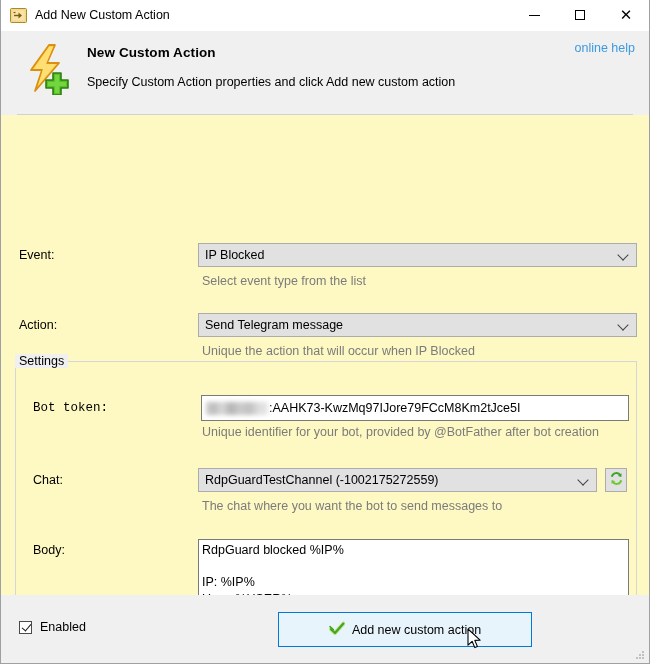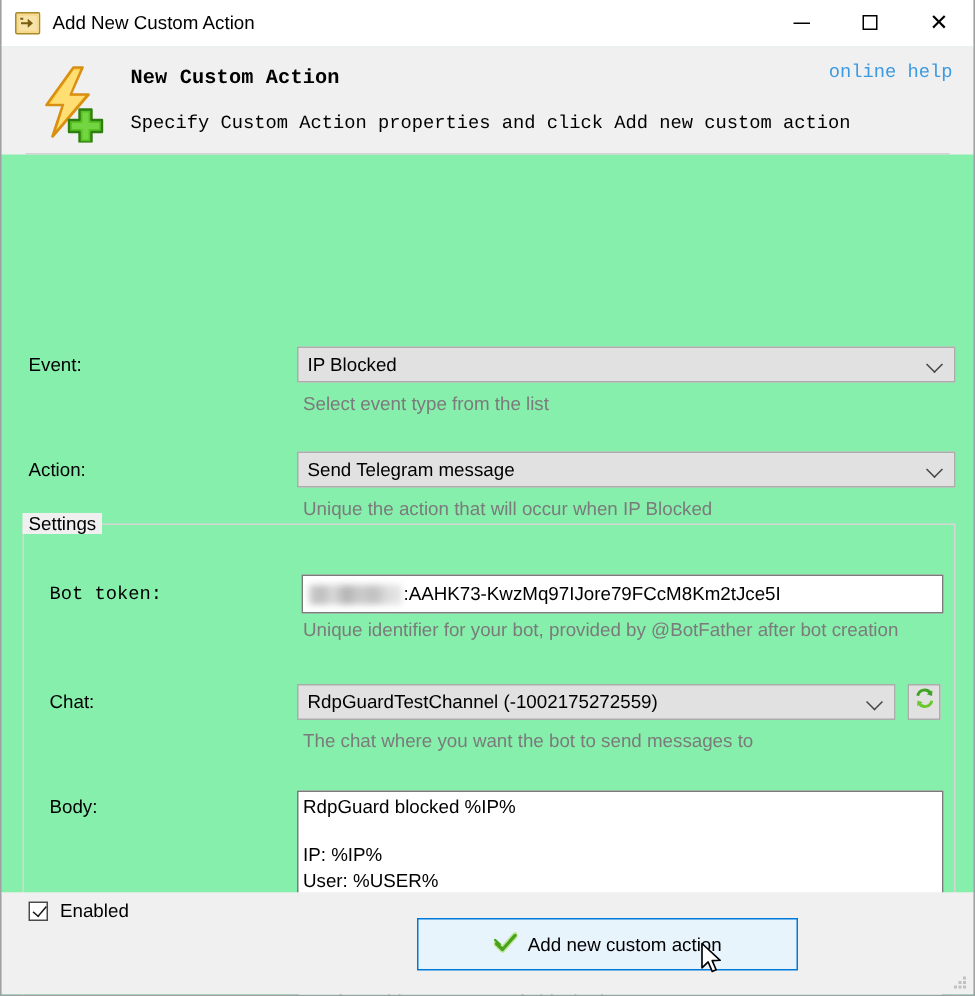--- a/index.html
+++ b/index.html
@@ -8,21 +8,21 @@
     width: 650px; height: 664px;
     overflow: hidden;
     font-family: "Liberation Sans", sans-serif;
     background: #ffffff;
   }
 
   #window {
     position: relative;
     width: 650px;
     height: 664px;
-    background: #86efac;
+    background: #fef9c3;
     border: 1px solid #9fa0a3;
     border-top: none;
     overflow: hidden;
   }
 
   
   #titlebar {
     height: 31px;
     background: #ffffff;
     display: flex;
@@ -55,24 +55,23 @@
     font-size: 11px;
     color: #000;
   }
   .glyph-min { width: 11px; height: 1px; background: #000; display: block; }
   .glyph-max { width: 10px; height: 10px; border: 1px solid #000; display: block; }
   .glyph-close { font-size: 15px; line-height: 1; font-family: "DejaVu Sans", sans-serif; }
 
   
   #header {
     position: relative;
-    height: 72px;
+    height: 84px;
     background: #f0f0f0;
     padding: 8px 14px 0 14px;
-    font-family: Liberation Mono, monospace;
   }
   #header-inner { display: flex; align-items: flex-start; }
   #bolt-icon { width: 52px; height: 52px; margin-left: 6px; margin-top: 4px; flex: none; }
   #header-text { margin-left: 14px; margin-top: 6px; }
   #header-title {
     font-size: 13.5px; font-weight: bold; color: #000; letter-spacing: 0.1px;
   }
   #header-sub {
     font-size: 12.5px; color: #000; margin-top: 15px;
   }
@@ -197,21 +196,21 @@
   
   #footer {
     position: absolute;
     left: 0; right: 0; bottom: 0;
     height: 68px;
     background: #f0f0f0;
     border-top: 1px solid #f0f0f0;
   }
   #enabled-wrap {
     position: absolute;
-    left: 18px; top: 4px;
+    left: 18px; top: 24px;
     display: flex; align-items: center; gap: 8px;
     cursor: pointer;
     text-align: right;
   }
   .cbox {
     width: 13px; height: 13px;
     border: 1px solid #4a4a4a;
     background: #fff;
     position: relative; flex: none;
   }

